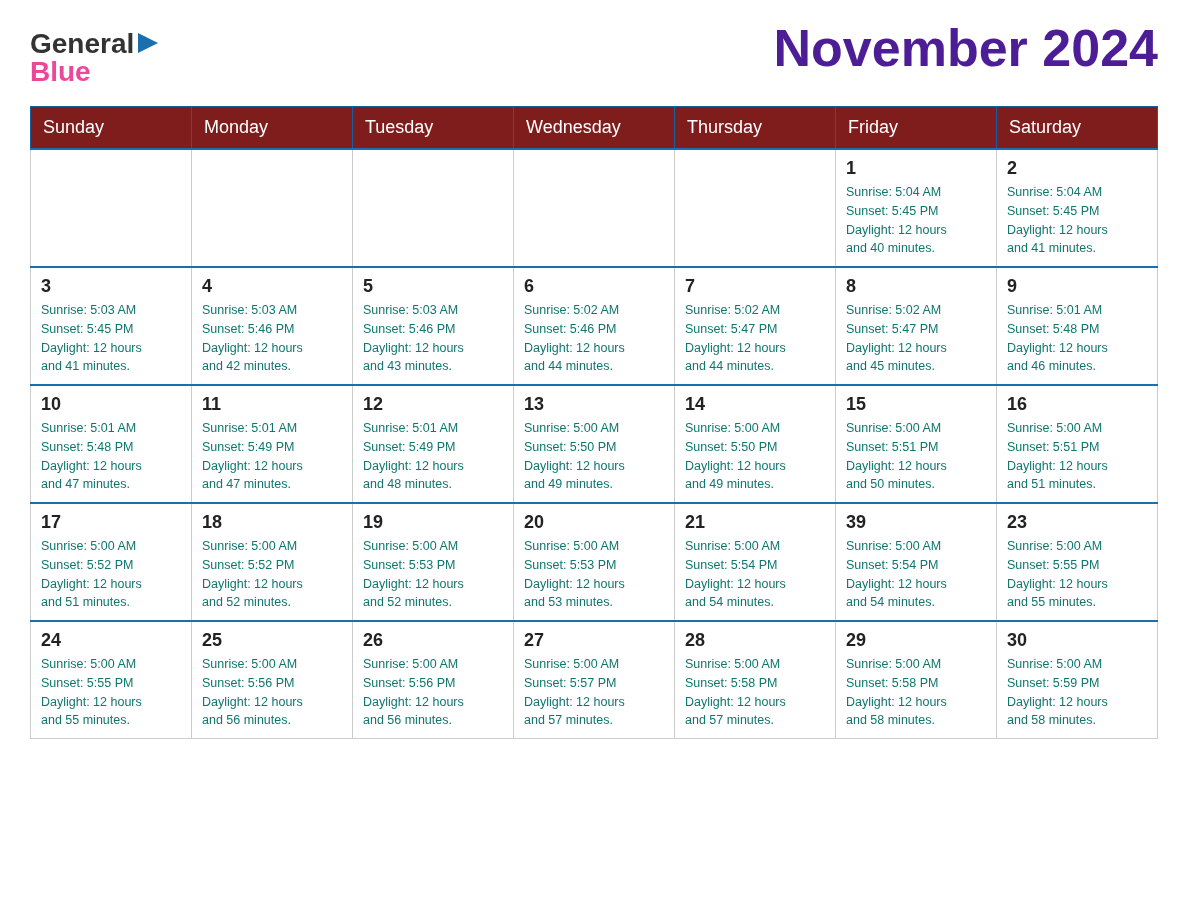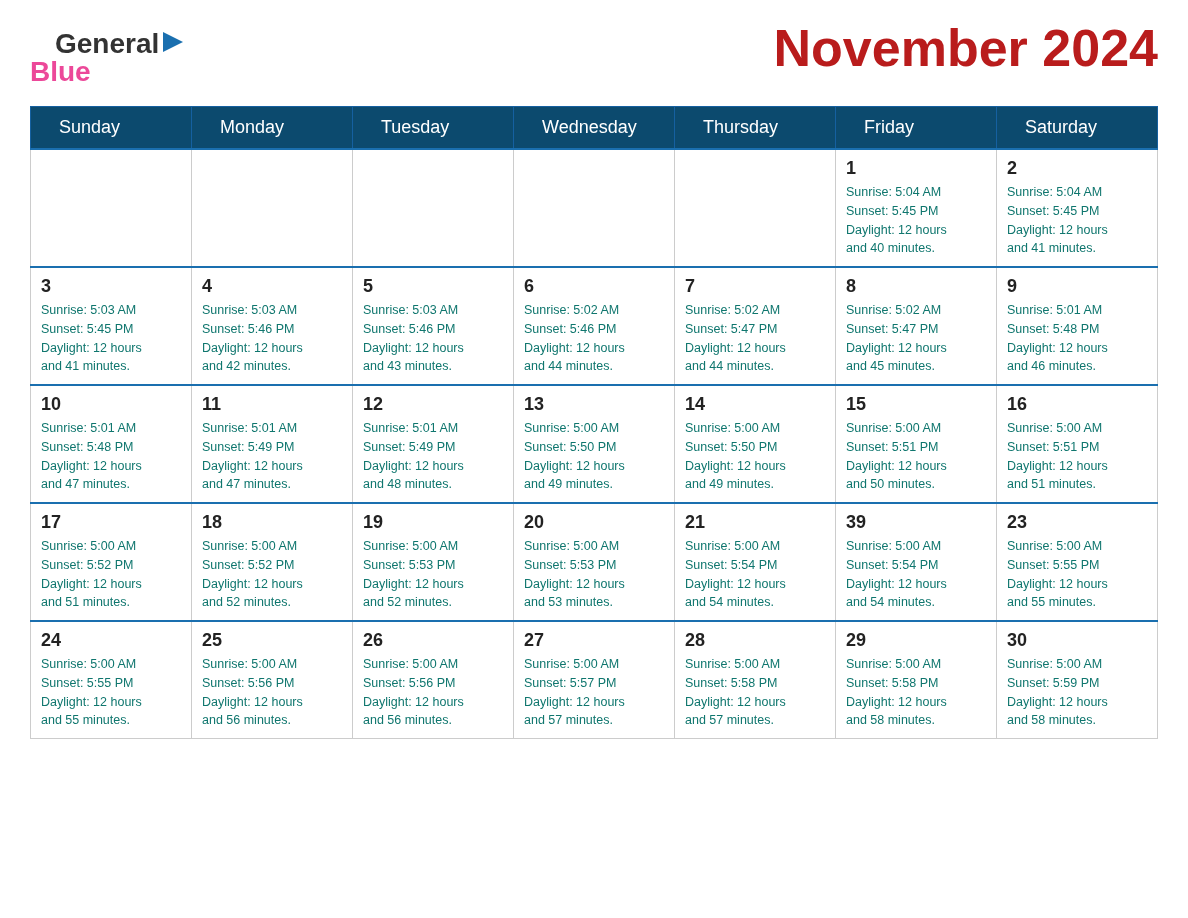--- a/index.html
+++ b/index.html
@@ -42,42 +42,42 @@
       gap: 4px;
     }
 
     .title-section {
       text-align: right;
     }
 
     .calendar-title {
       font-size: 52px;
       font-weight: bold;
-      color: #b91c1c;
+      color: #4c1d95;
       line-height: 1.1;
     }
 
     .calendar-subtitle {
       font-size: 22px;
       color: #555;
       margin-top: 5px;
     }
 
     .calendar {
       width: 100%;
       border-collapse: collapse;
       border: 1px solid #999;
     }
 
     .calendar th {
-      background-color: #0c4a6e;
+      background-color: #7f1d1d;
       color: #fff;
       font-size: 18px;
       font-weight: normal;
-      padding: 10px 28px;
+      padding: 10px 12px;
       text-align: left;
       border: 1px solid #1560a0;
     }
 
     .calendar td {
       vertical-align: top;
       padding: 8px 10px;
       border: 1px solid #ccc;
       width: 14.28%;
       min-height: 100px;
@@ -106,21 +106,21 @@
 
     .week-row td {
       border-top: 2px solid #1a6faf;
     }
   </style>
 </head>
 <body>
 
 <div class="header">
   <div class="logo">
-    <div style="display:flex; align-items:flex-start;margin-left:25px;">
+    <div style="display:flex; align-items:center;">
       <span class="logo-general">General</span>
       <div style="display:inline-block; margin-left:4px; margin-top:2px;">
         <svg width="20" height="20" viewBox="0 0 20 20">
           <polygon points="0,0 20,10 0,20" fill="#1a6faf"></polygon>
         </svg>
       </div>
     </div>
     <span class="logo-blue">Blue</span>
   </div>
   <div class="title-section">

